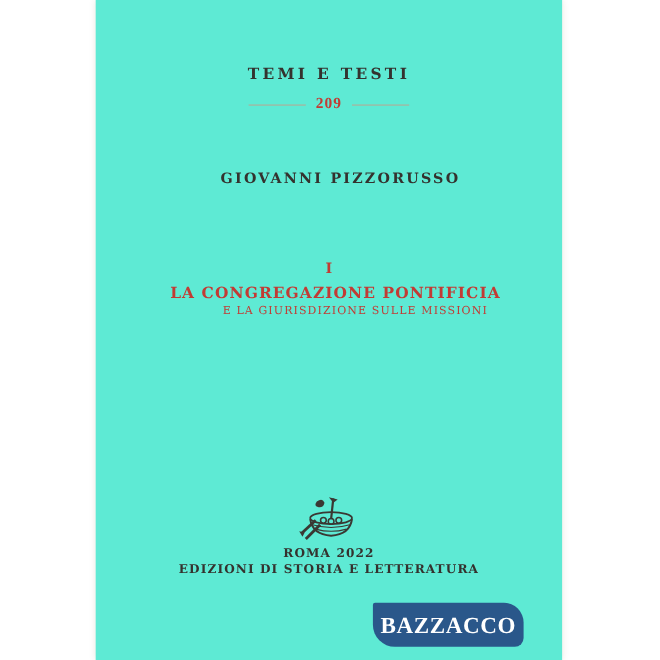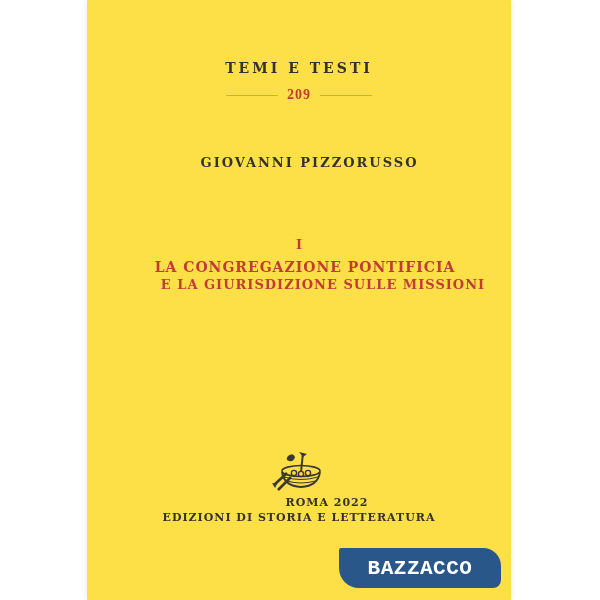--- a/index.html
+++ b/index.html
@@ -16,21 +16,21 @@
     width: 600px;
     height: 600px;
     background: #ffffff;
   }
   .cover {
     position: absolute;
     left: 87px;
     top: 0;
     width: 424px;
     height: 600px;
-    background: #fde047;
+    background: #5eead4;
     box-shadow: 0 0 6px rgba(120,110,60,0.18);
   }
   .cover * { box-sizing: border-box; }
   .center-line {
     position: absolute;
     left: 0;
     width: 100%;
     text-align: center;
     white-space: nowrap;
   }
@@ -87,62 +87,61 @@
   .subtitle-1 {
     top: 259px;
     font-size: 14px;
     font-weight: 600;
     letter-spacing: 1px;
     color: #C23B34;
     padding-left: 12px;
   }
   .subtitle-2 {
     top: 277px;
-    font-size: 13px;
-    font-weight: 700;
+    font-size: 10px;
+    font-weight: 400;
     letter-spacing: 1px;
     color: #C23B34;
     padding-left: 48px;
   }
   .emblem-wrap {
     position: absolute;
     top: 448px;
     left: 0;
     width: 100%;
     display: flex;
     justify-content: center;
   }
   .imprint-place {
     top: 496px;
     font-size: 11px;
     font-weight: 600;
     letter-spacing: 1px;
     color: #34322E;
-    margin-left: 28px;
   }
   .imprint-publisher {
     top: 511px;
     font-size: 11px;
     font-weight: 600;
     letter-spacing: 1px;
     color: #34322E;
     text-align: center;
   }
   .watermark-badge {
     position: absolute;
     left: 339px;
     top: 548px;
-    width: 162px;
+    width: 137px;
     height: 40px;
     background: #2A578A;
     border-radius: 2px 18px 8px 20px;
     display: flex;
     align-items: center;
     justify-content: center;
-    font-family: Liberation Mono, monospace;
+    font-family: Liberation Serif, serif;
     font-weight: bold;
     font-size: 21px;
     letter-spacing: 0.5px;
     color: #ffffff;
   }
 </style>
 </head>
 <body>
 
 <div class="stage">

